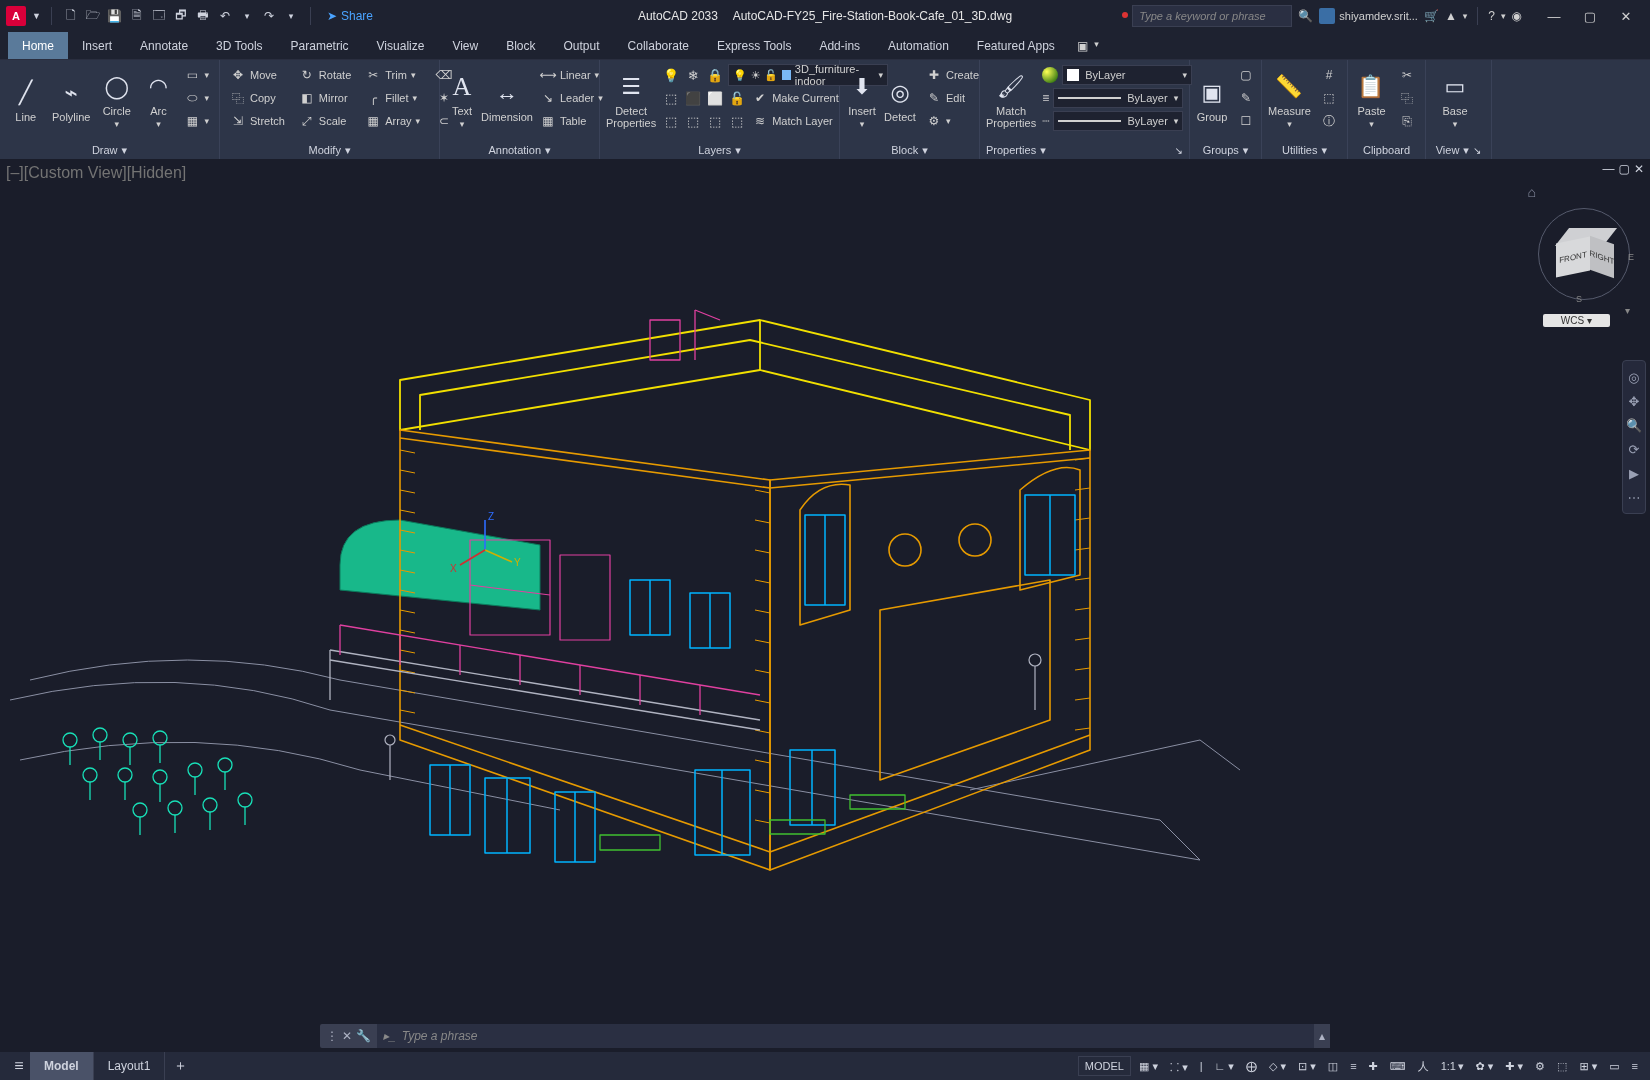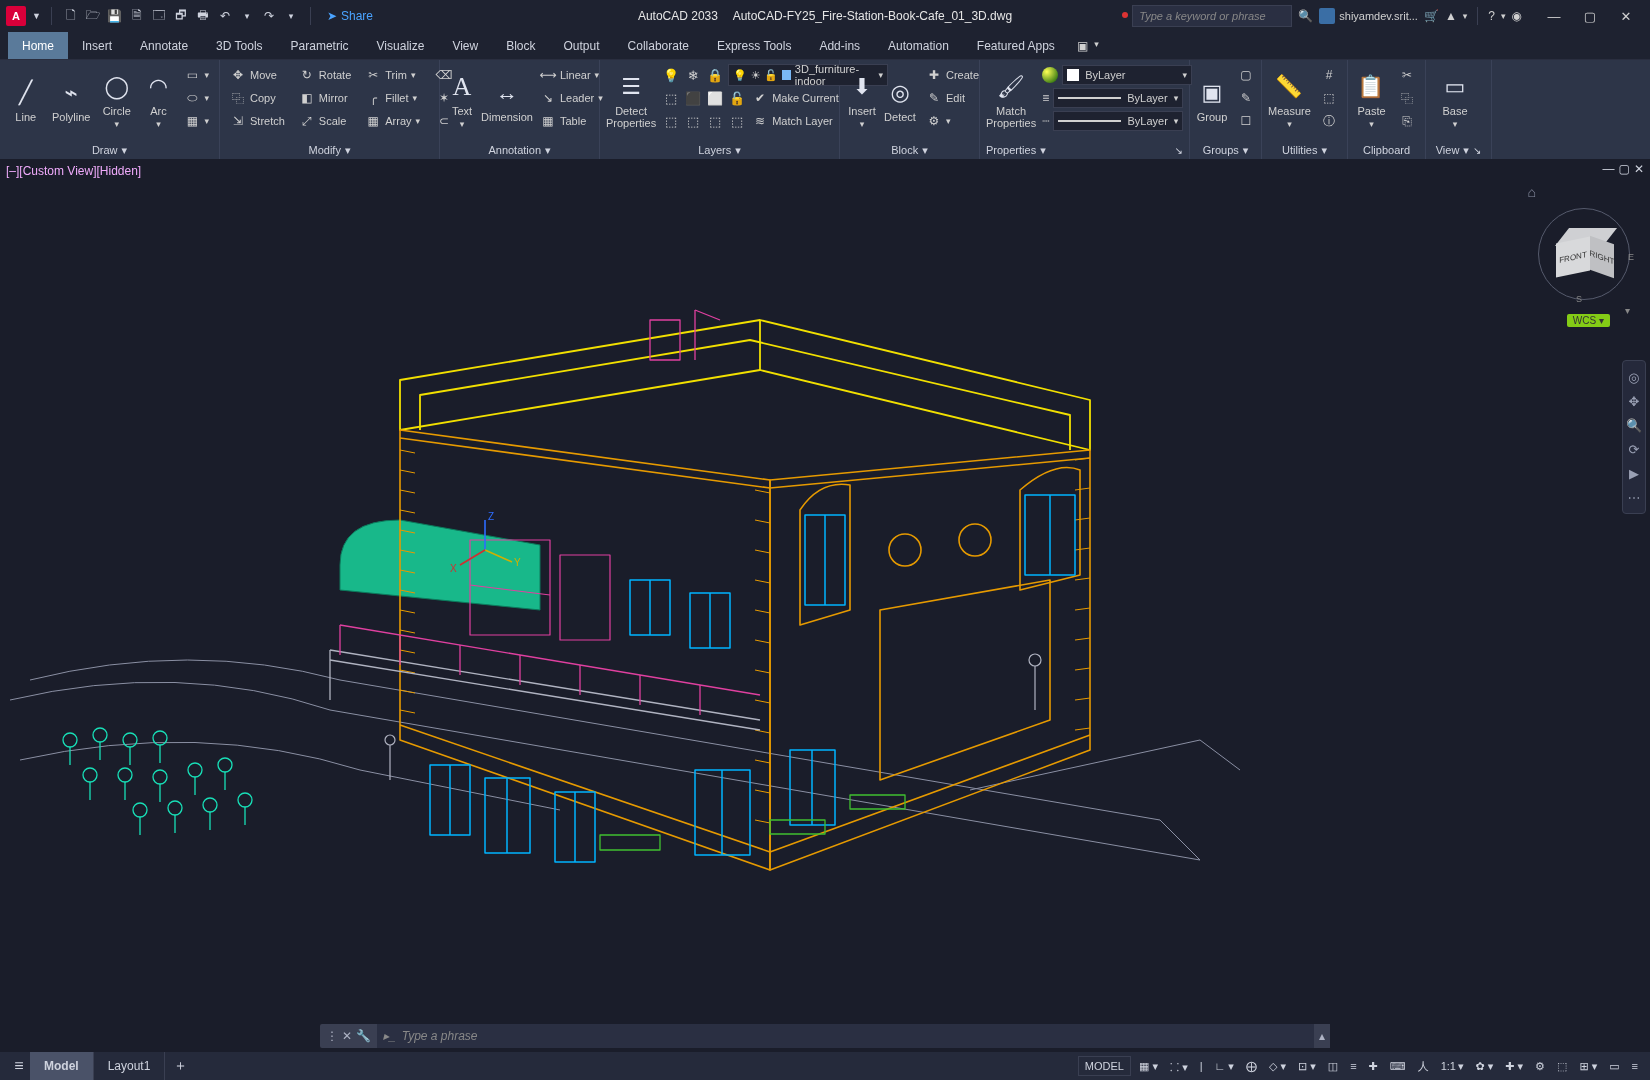--- a/index.html
+++ b/index.html
@@ -38,32 +38,32 @@
 .layer-drop { height:22px; background:#1e2230; border:1px solid #3a3f52; width:160px; display:flex; align-items:center; gap:4px; padding:0 4px; font-size:11px; }
 .layer-drop .sw { width:10px; height:10px; background:#7ab8f5; }
 .prop-row { height:22px; display:flex; align-items:center; gap:4px; }
 .prop-row .sw { width:16px; height:16px; border-radius:50%; background:radial-gradient(circle at 30% 30%,#ff5,#050); }
 .prop-row .prop-drop { background:#1e2230; border:1px solid #3a3f52; height:20px; width:130px; display:flex; align-items:center; padding:0 4px; font-size:11px; gap:6px; }
 .prop-row .line-sample { flex:1; height:0; border-top:2px solid #d0d0d0; }
 .iconrow { display:flex; gap:4px; }
 .iconrow span { width:18px; height:18px; display:flex; align-items:center; justify-content:center; font-size:13px; }
 
 .canvas-area { position:absolute; left:0; right:0; top:160px; bottom:58px; background:#1a1d2a; overflow:hidden; }
-.viewlabel { position:absolute; left:6px; top:4px; font-size:12px; color:#f0abfc; }
+.viewlabel { position:absolute; left:6px; top:4px; font-size:16px; color:#737373; }
 .canvas-area .vc-minmax { position:absolute; right:6px; top:2px; display:flex; gap:4px; color:#cfd3de; font-size:12px; }
 .canvas-area .home-ico { position:absolute; right:114px; top:24px; color:#8a8fa3; font-size:14px; }
 .viewcube { position:absolute; right:20px; top:48px; width:92px; height:92px; }
 .viewcube .ring { position:absolute; inset:0; border:1px solid #555a6c; border-radius:50%; }
 .viewcube .cube { position:absolute; left:18px; top:18px; width:56px; height:56px; }
 .viewcube .face-front { position:absolute; left:0; top:14px; width:34px; height:34px; background:#d8d9db; transform:skewY(-12deg); display:flex; align-items:center; justify-content:center; font-size:8px; color:#333; }
 .viewcube .face-right { position:absolute; left:34px; top:14px; width:24px; height:34px; background:#bfc0c3; transform:skewY(20deg); display:flex; align-items:center; justify-content:center; font-size:8px; color:#333; }
 .viewcube .face-top { position:absolute; left:6px; top:2px; width:48px; height:18px; background:#cfd0d3; transform:skewX(-38deg); }
 .viewcube .s { position:absolute; left:38px; bottom:-4px; font-size:9px; color:#888; }
 .viewcube .e { position:absolute; right:-4px; top:44px; font-size:9px; color:#888; }
-.wcs { position:absolute; right:40px; top:154px; background:#84cc16; color:#333; font-size:10px; padding:1px 6px; border-radius:2px; }
+.wcs { position:absolute; right:40px; top:154px; background:#e5e5e5; color:#333; font-size:10px; padding:1px 18px; border-radius:2px; }
 .navbar { position:absolute; right:4px; top:200px; width:24px; background:#2a2f42b0; border:1px solid #3a3f52; border-radius:4px; display:flex; flex-direction:column; gap:4px; padding:6px 2px; }
 .navbar span { height:20px; display:flex; align-items:center; justify-content:center; font-size:13px; color:#9aa0b4; }
 
 .cmdwrap { position:absolute; left:320px; right:320px; bottom:32px; height:24px; display:flex; align-items:center; background:#3a3f52; border-radius:2px; }
 .cmdwrap .tools { display:flex; gap:4px; padding:0 6px; color:#aeb3c4; }
 .cmdwrap .prompt { background:#2a2f42; flex:1; height:100%; display:flex; align-items:center; padding:0 6px; color:#888; font-style:italic; font-size:12px; gap:6px; }
 .cmdwrap .scroll { width:16px; height:100%; background:#3a3f52; display:flex; align-items:center; justify-content:center; color:#aeb3c4; }
 
 .bottomtabs { position:absolute; left:0; bottom:0; height:28px; width:100%; background:#252a3b; display:flex; align-items:center; padding-left:8px; gap:0; }
 .bottomtabs .menu { width:22px; text-align:center; font-size:16px; color:#cfd3de; }

